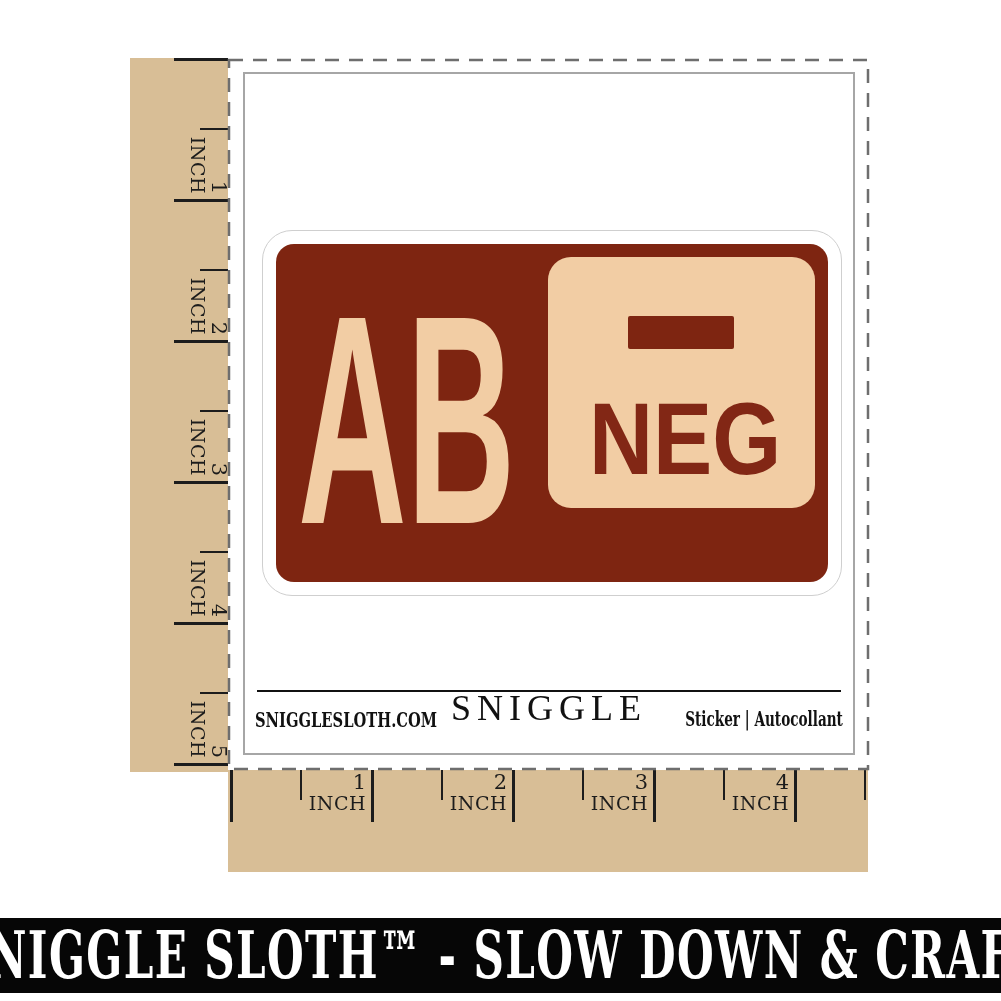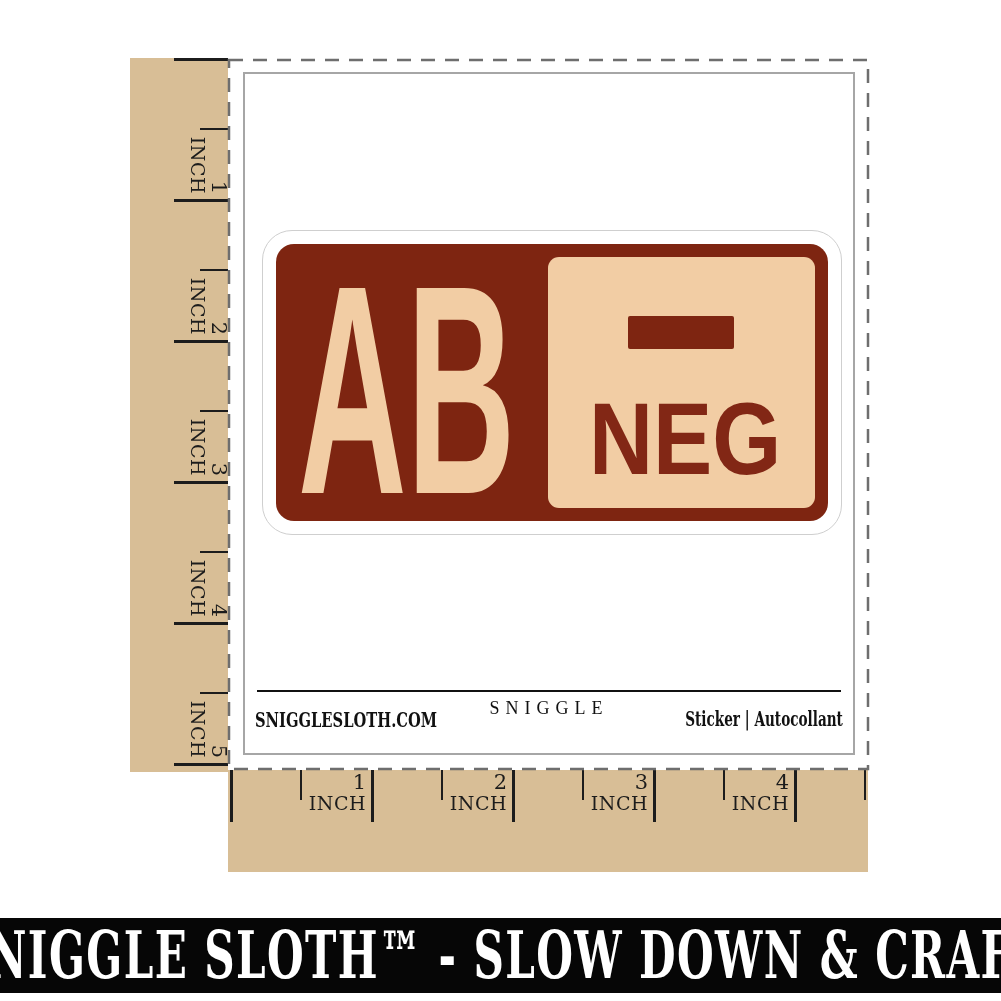--- a/index.html
+++ b/index.html
@@ -22,46 +22,46 @@
   .vwrap .unit{font-size:19px;line-height:22px;letter-spacing:.5px;}
 
   
   .cutline{position:absolute;left:0;top:0;pointer-events:none;}
 
   
   .sheet{position:absolute;left:243px;top:72px;width:612px;height:683px;
          background:#ffffff;border:2px solid #a6a6a6;box-sizing:border-box;}
 
   
-  .diecut{position:absolute;left:17px;top:156px;width:580px;height:305px;
+  .diecut{position:absolute;left:17px;top:156px;width:580px;height:366px;
           background:#ffffff;border:1px solid #cfcfcf;border-radius:30px;box-sizing:border-box;}
   .maroon{position:absolute;left:13px;top:13px;right:13px;bottom:13px;
           background:#7E2511;border-radius:18px;}
   .ab{position:absolute;left:22px;top:calc(50% + 7px);
       font-family:"Liberation Sans",sans-serif;font-weight:700;font-size:298px;line-height:1;
       color:#F2CDA4;white-space:nowrap;
       transform:translateY(-50%) scaleX(.505);transform-origin:left center;}
   .panel{position:absolute;left:272px;top:13px;width:267px;height:251px;
-         background:#F2CDA4;border-radius:11px;}
+         background:#F2CDA4;border-radius:23px;}
   .minus{position:absolute;left:80px;top:59px;width:106px;height:33px;
          background:#7E2511;border-radius:2px;}
   .neg{position:absolute;left:41px;top:131px;
        font-family:"Liberation Sans",sans-serif;font-weight:700;font-size:102px;line-height:1;
        color:#822715;white-space:nowrap;
        transform:scaleX(.87);transform-origin:left top;}
 
   
   .sheet-rule{position:absolute;left:12px;top:616px;width:584px;height:2px;background:#111111;}
   .site{position:absolute;left:10px;top:633px;font-weight:700;font-size:21px;color:#111;
         white-space:nowrap;transform:scaleX(.7);transform-origin:left top;}
   .ptype{position:absolute;right:10px;top:633px;font-weight:700;font-size:20px;color:#111;
         white-space:nowrap;transform:scaleX(.68);transform-origin:right top;}
   .logo{position:absolute;left:0;top:619px;width:100%;text-align:center;color:#111;
         font-family:"Liberation Serif",serif;line-height:30px;}
-  .logo .l1{font-size:18px;letter-spacing:6px;}
+  .logo .l1{font-size:36px;letter-spacing:6px;}
   .logo .l2{font-size:27px;letter-spacing:5px;white-space:nowrap;}
   .logo svg{vertical-align:-5px;}
   .logo sup{font-size:10px;letter-spacing:0;vertical-align:12px;}
 
   
   .banner{position:absolute;left:0;top:918px;width:1001px;height:75px;background:#060606;
           display:flex;align-items:center;justify-content:center;}
   .banner span{color:#ffffff;font-weight:700;font-size:62px;letter-spacing:2px;white-space:nowrap;
           transform:scale(.68,1.05);}
 </style>

